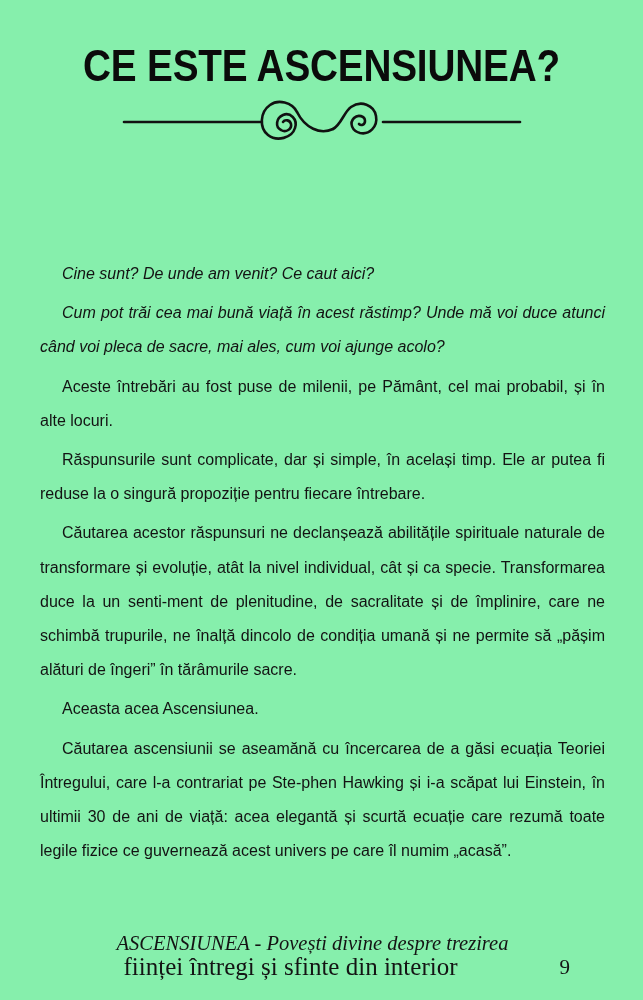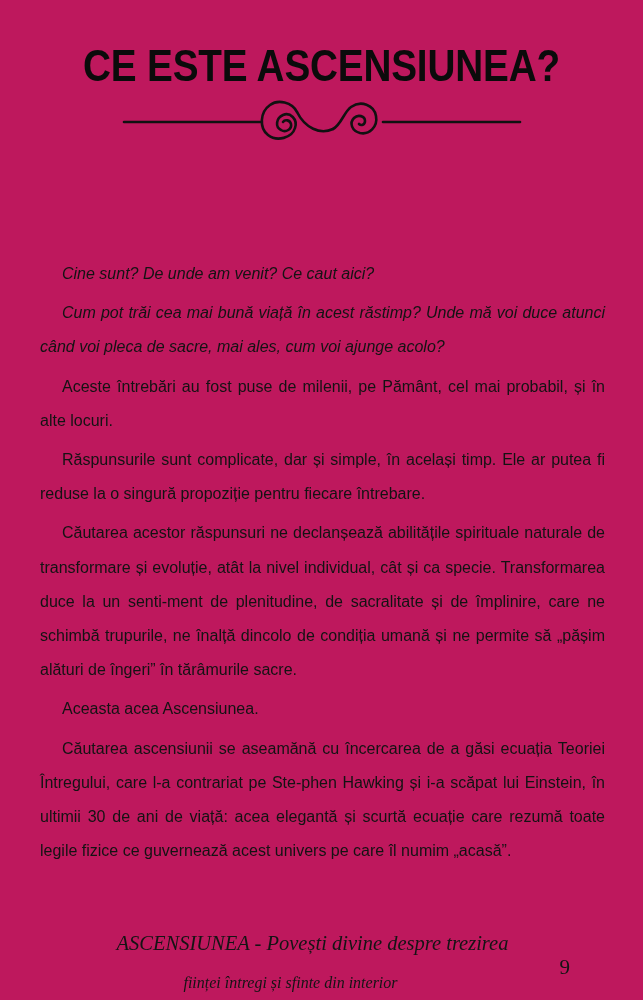--- a/index.html
+++ b/index.html
@@ -15,21 +15,21 @@
     font-family: "Liberation Sans", sans-serif;
     color: #111111;
     -webkit-font-smoothing: antialiased;
   }
 
   .page {
     position: absolute;
     inset: 0;
     width: 643px;
     height: 1000px;
-    background: #be185d;
+    background: #86efac;
   }
 
   
   .chapter-title {
     position: absolute;
     top: 8px;
     left: 0;
     width: 643px;
     text-align: center;
     font-family: "Liberation Sans Narrow", "Liberation Sans", sans-serif;
@@ -102,26 +102,25 @@
     font-style: italic;
     font-size: 20.5px;
     line-height: 26px;
     color: #141414;
     padding-right: 18px;
     box-sizing: border-box;
   }
   .footer-line2 {
     position: absolute;
     left: 0;
-    top: 40px;
+    top: 24px;
     width: 643px;
     text-align: center;
     font-family: "Liberation Serif", "DejaVu Serif", serif;
-    font-style: italic;
-    font-size: 16px;
+    font-size: 25px;
     line-height: 26px;
     color: #141414;
     padding-right: 62px;
     box-sizing: border-box;
   }
   .page-number {
     position: absolute;
     right: 28px;
     top: 24px;
     font-family: "Liberation Serif", "DejaVu Serif", serif;

